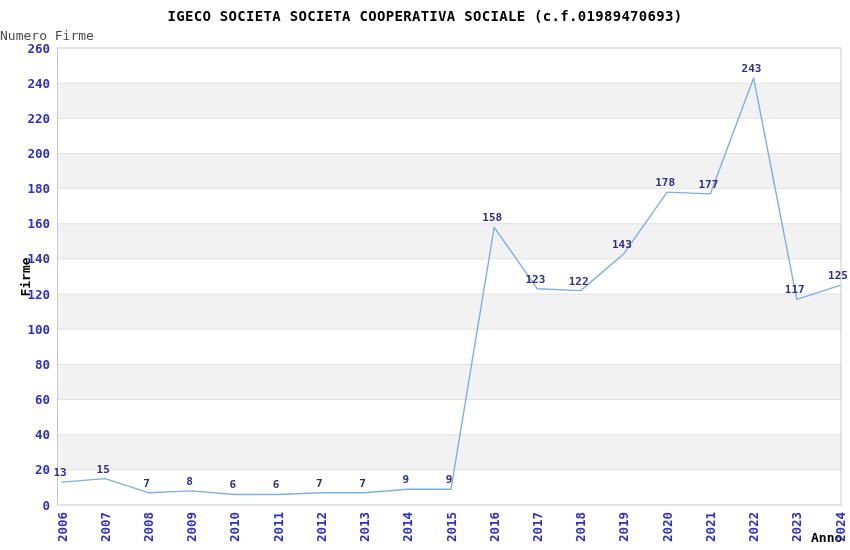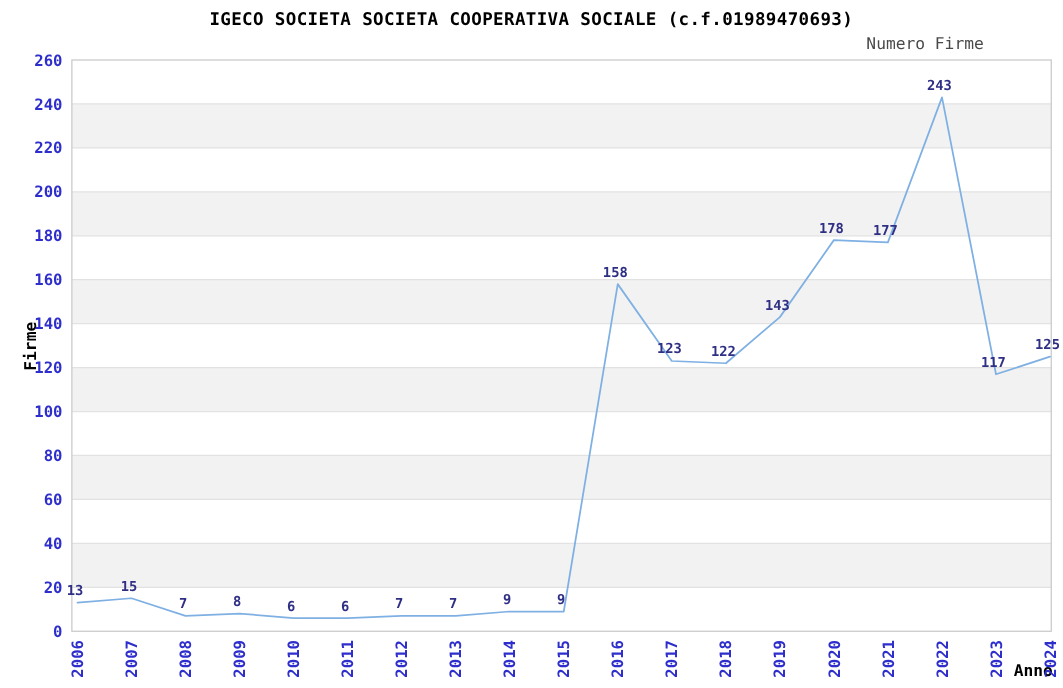--- a/index.html
+++ b/index.html
@@ -25,21 +25,21 @@
     font-weight: bold;
     letter-spacing: 0.3px;
     color: #000000;
     white-space: nowrap;
   }
   .chart-subtitle {
     position: absolute;
     left: 0;
     top: 28px;
     width: 787px;
-    text-align: right;
+    text-align: left;
     font-size: 13px;
     color: #4a4a4a;
     white-space: nowrap;
   }
   .y-axis-title {
     position: absolute;
     left: 25px;
     top: 277px;
     transform: translate(-50%, -50%) rotate(-90deg);
     font-size: 13px;

